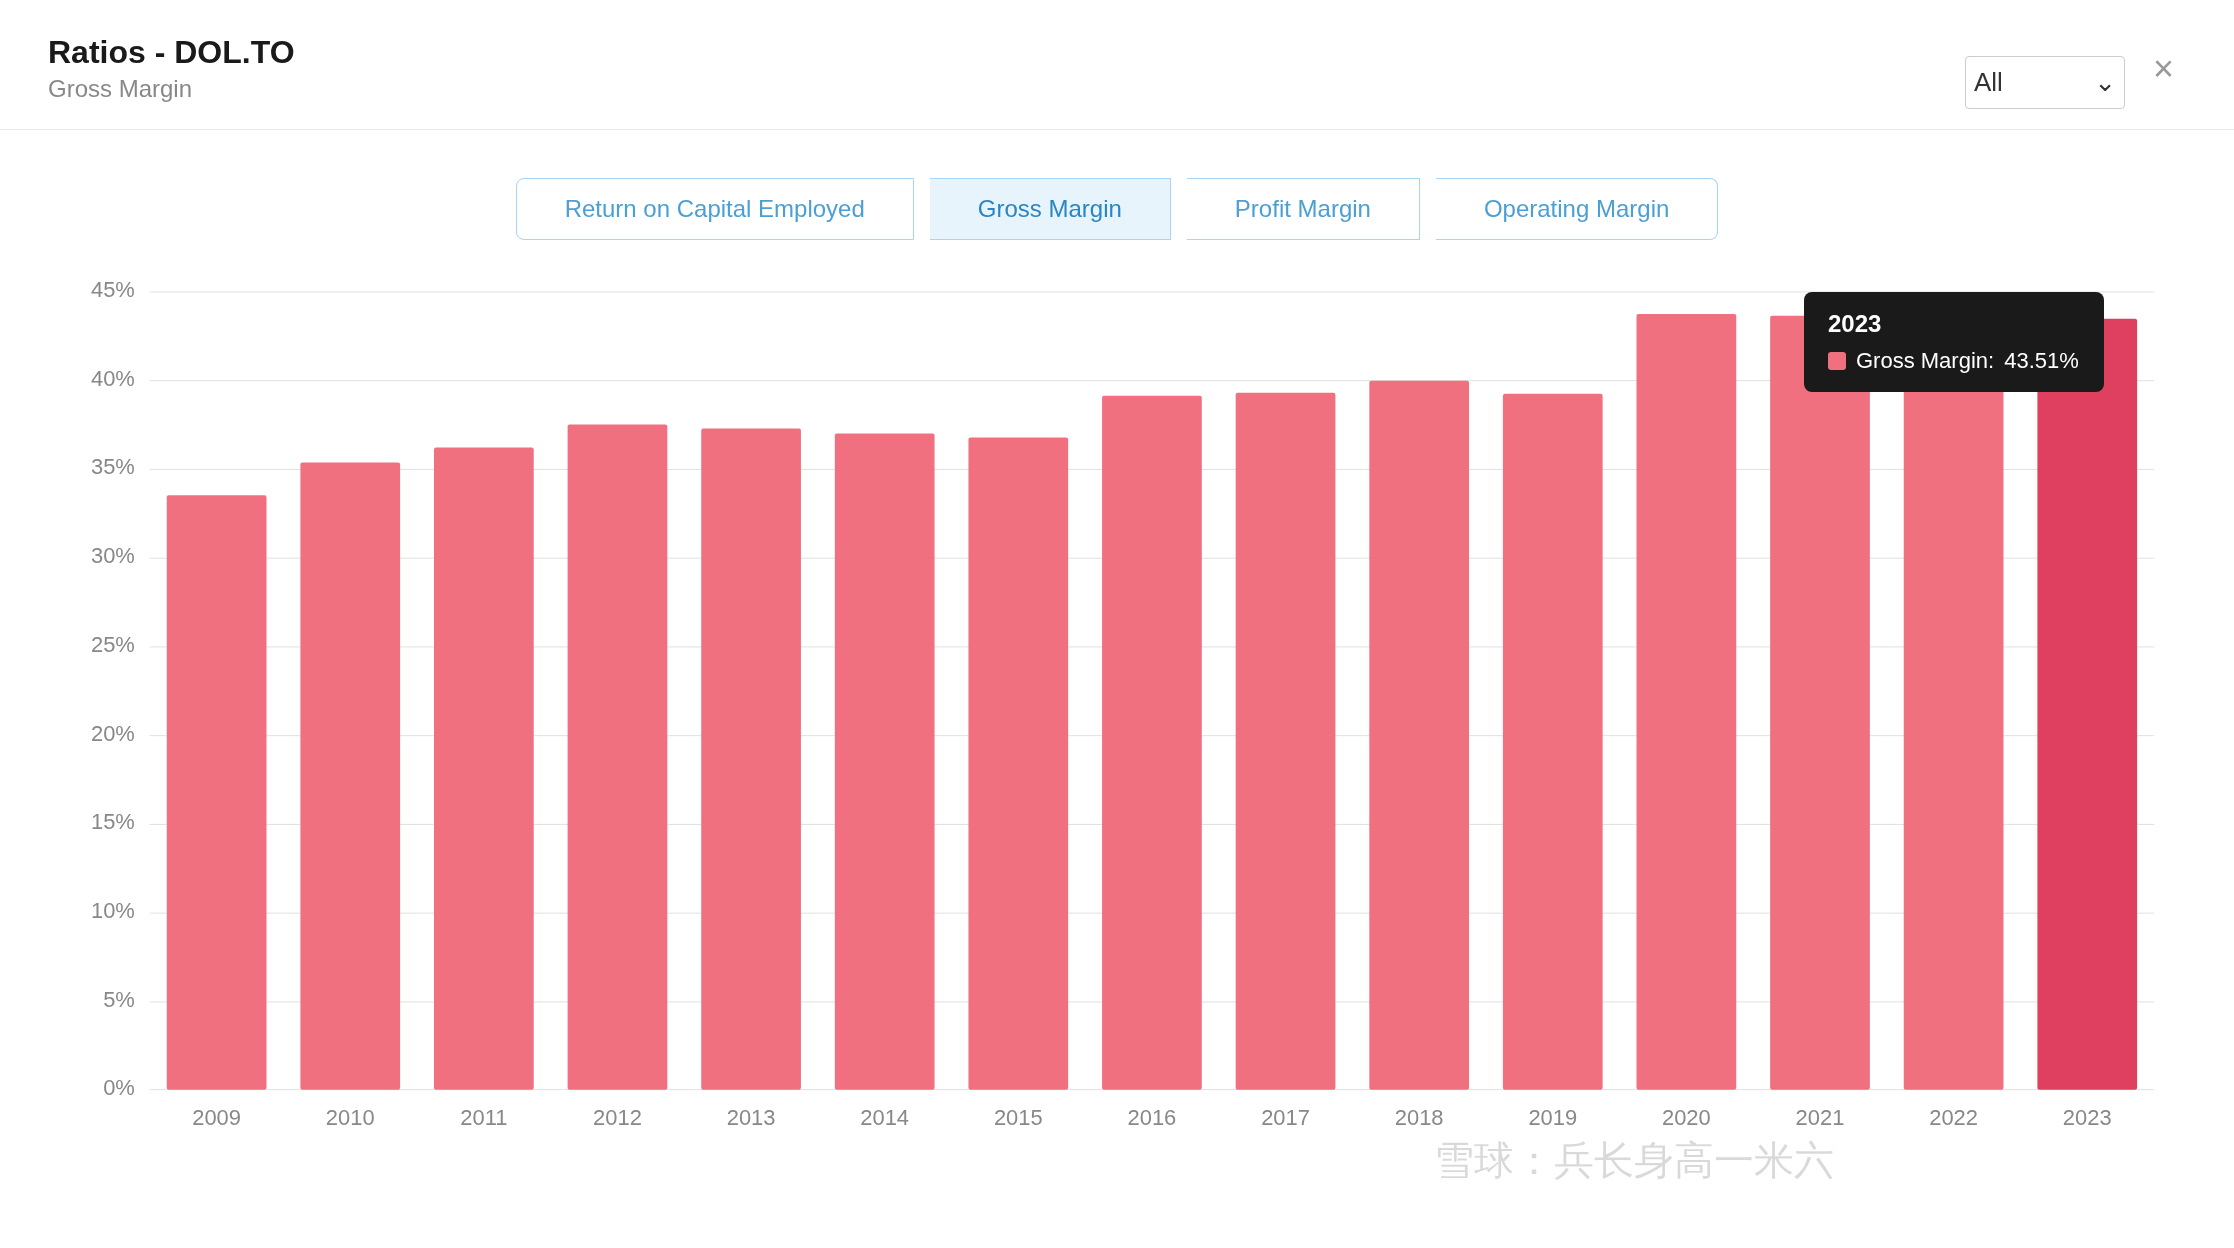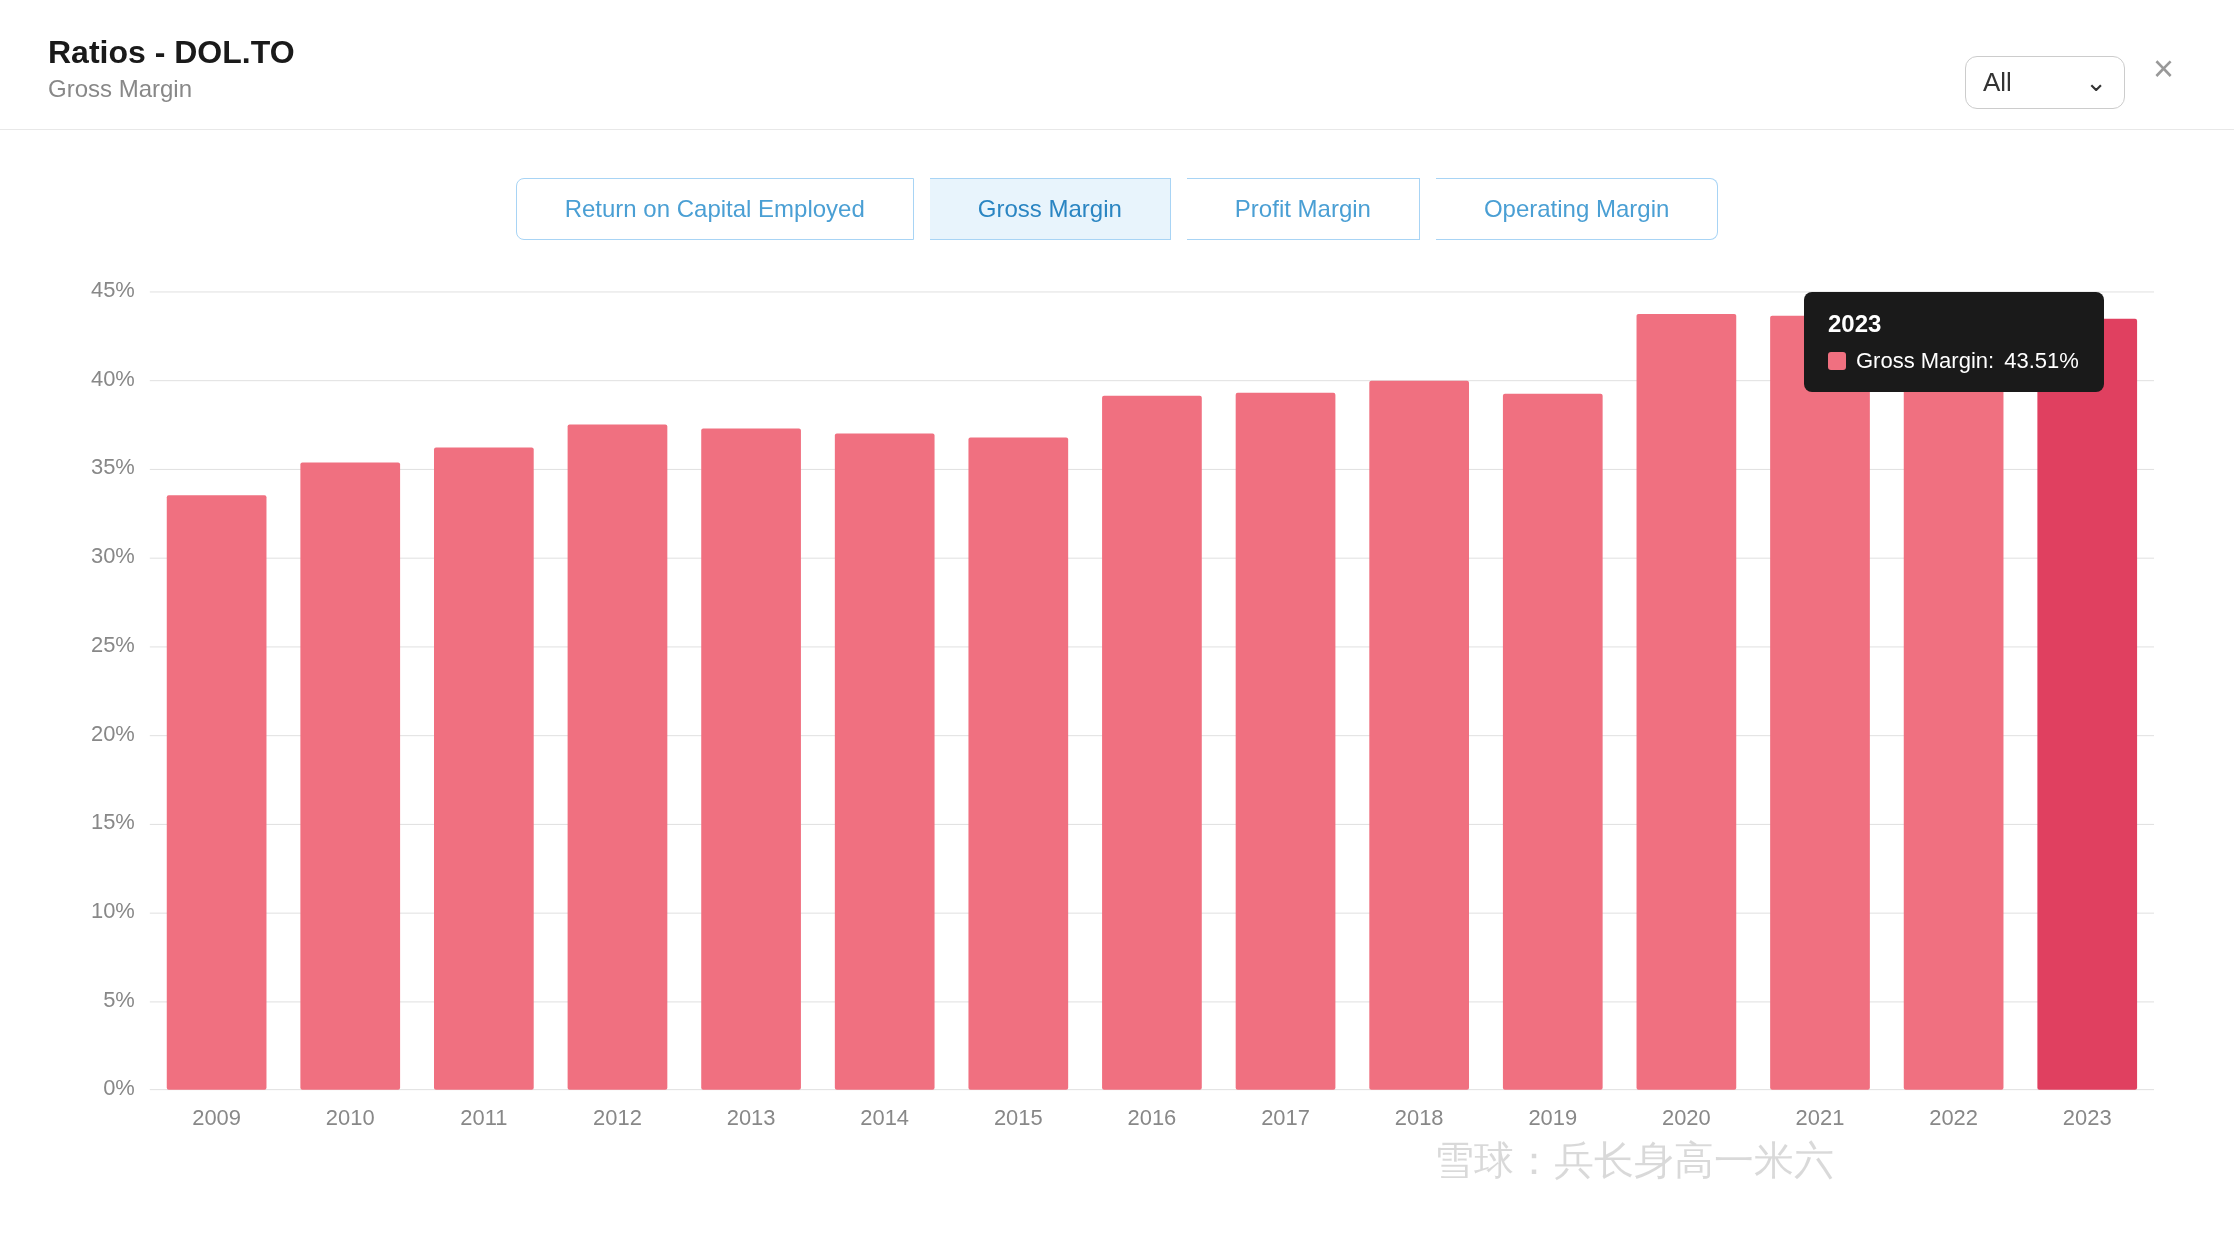--- a/index.html
+++ b/index.html
@@ -34,22 +34,22 @@
     .header-right {
       display: flex;
       align-items: center;
       gap: 16px;
     }
     .dropdown-btn {
       display: flex;
       align-items: center;
       gap: 16px;
       border: 1.5px solid #ccc;
-      border-radius: 12px;
-      padding: 10px 17px;
+      border-radius: 4px;
+      padding: 10px 8px;
       font-size: 26px;
       color: #333;
       background: #fff;
       cursor: pointer;
       min-width: 160px;
       justify-content: space-between;
       margin-top: 28px;
     }
     .close-btn {
       background: none;

